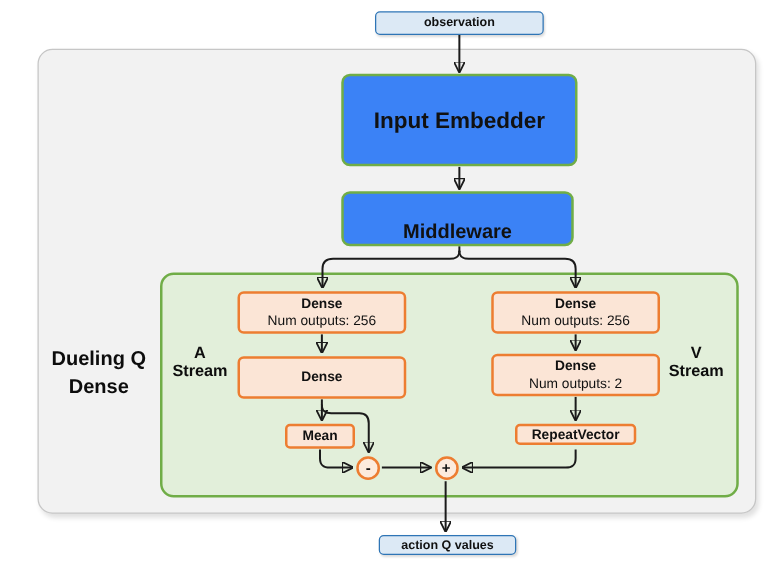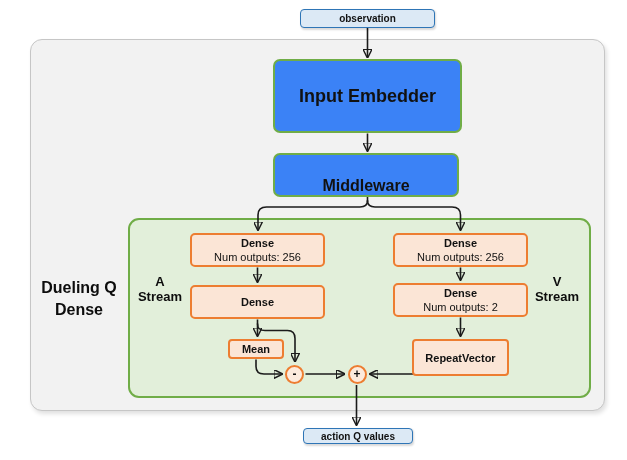--- a/index.html
+++ b/index.html
@@ -84,21 +84,21 @@
 
   
   .n-observation   { left: 300px; top: 9px;   width: 135px; height: 19px; }
   .n-embedder      { left: 273px; top: 59px;  width: 189px; height: 74px; font-size: 18px; }
   .n-middleware    { left: 273px; top: 153px; width: 186px; height: 44px; font-size: 16px; justify-content: flex-end; }
   .n-a-dense1      { left: 190px; top: 233px; width: 135px; height: 34px; }
   .n-a-dense2      { left: 190px; top: 285px; width: 135px; height: 34px; }
   .n-v-dense1      { left: 393px; top: 233px; width: 135px; height: 34px; }
   .n-v-dense2      { left: 393px; top: 283px; width: 135px; height: 34px; }
   .n-mean          { left: 228px; top: 339px; width: 56px;  height: 20px; }
-  .n-repeatvector  { left: 412px; top: 339px; width: 97px;  height: 37px; }
+  .n-repeatvector  { left: 412px; top: 339px; width: 97px;  height: 17px; }
   .n-minus         { left: 285px;   top: 364.5px; }
   .n-plus          { left: 347.5px; top: 364.5px; }
   .n-actionq       { left: 303px; top: 428px; width: 110px; height: 16px; }
 
   svg.edges { position: absolute; left: 0; top: 0; z-index: 2; pointer-events: none; }
   svg.edges path { fill: none; stroke: #1b1b1b; stroke-width: 1.6px; }
 </style>
 </head>
 <body>
 

